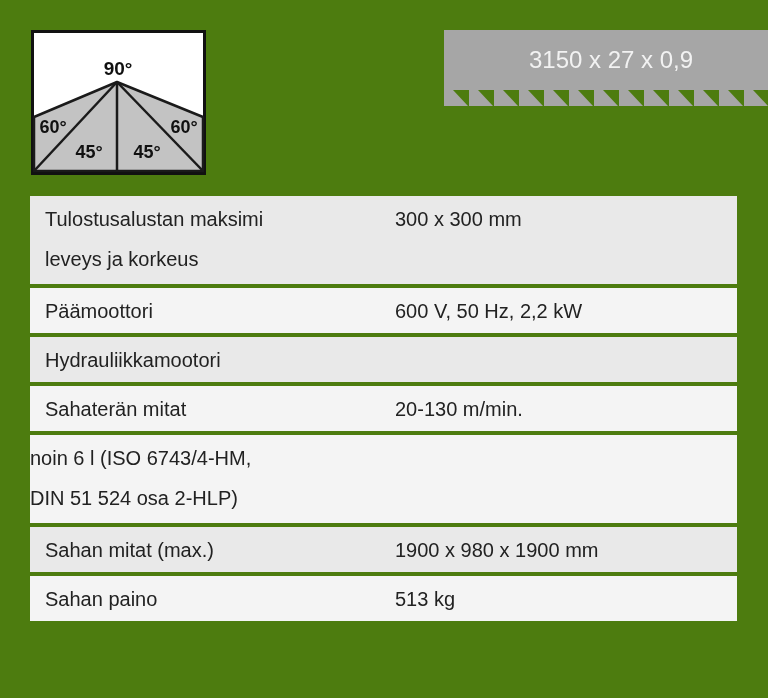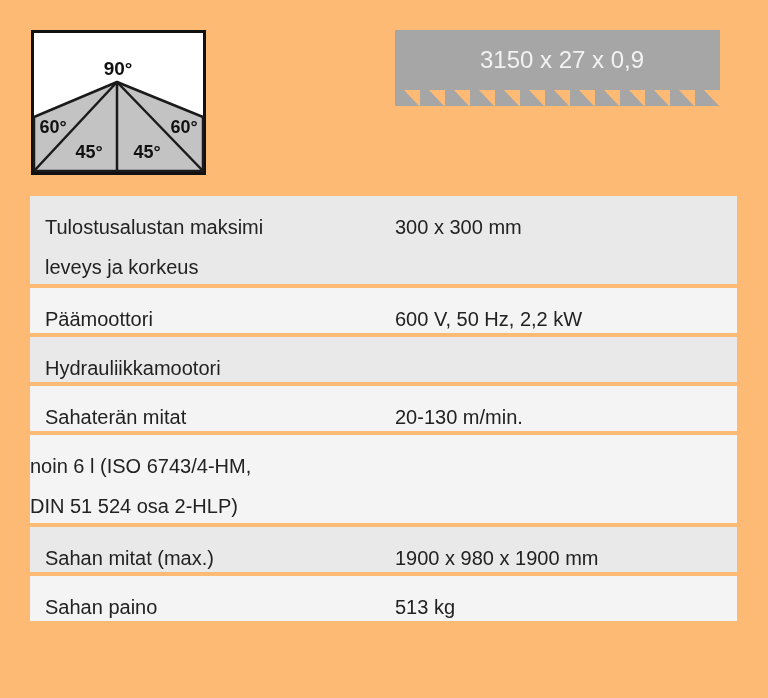--- a/index.html
+++ b/index.html
@@ -1,34 +1,34 @@
 <!DOCTYPE html>
 <html><head>
 <meta charset="utf-8">
 <style>
   html,body { margin:0; padding:0; }
   .page {
-    position:relative; width:768px; height:698px; background:#fdba74;
+    position:relative; width:768px; height:698px; background:#4d7c0f;
     font-family:"Liberation Sans", sans-serif; overflow:hidden;
   }
 
   
   .angle-diagram { position:absolute; left:31px; top:30px; width:175px; height:145px; }
 
   
-  .blade-banner { position:absolute; left:395px; top:30px; width:298px; height:78px;text-align:center; }
+  .blade-banner { position:absolute; left:444px; top:30px; width:298px; height:78px;text-align:center; }
 
   
   .spec-table { position:absolute; left:30px; top:196px; width:707px; }
   .spec-row { display:flex; margin-bottom:4px; }
   .spec-row.shade-a { background:#e9e9e9; }
   .spec-row.shade-b { background:#f4f4f4; }
   .spec-row.h1 { height:45px; }
   .spec-row.h2 { height:88px; }
-  .cell { padding-top:3px;margin-top:8px; }
+  .cell { padding-top:3px; }
   .cell div { line-height:40px; font-size:20px; color:#222222; white-space:nowrap; }
   .spec-label { width:365px; padding-left:15px; box-sizing:border-box; }
   .spec-value { flex:1; }
 </style>
 </head>
 <body>
 
 <div class="page">
 
   <div class="angle-diagram">

